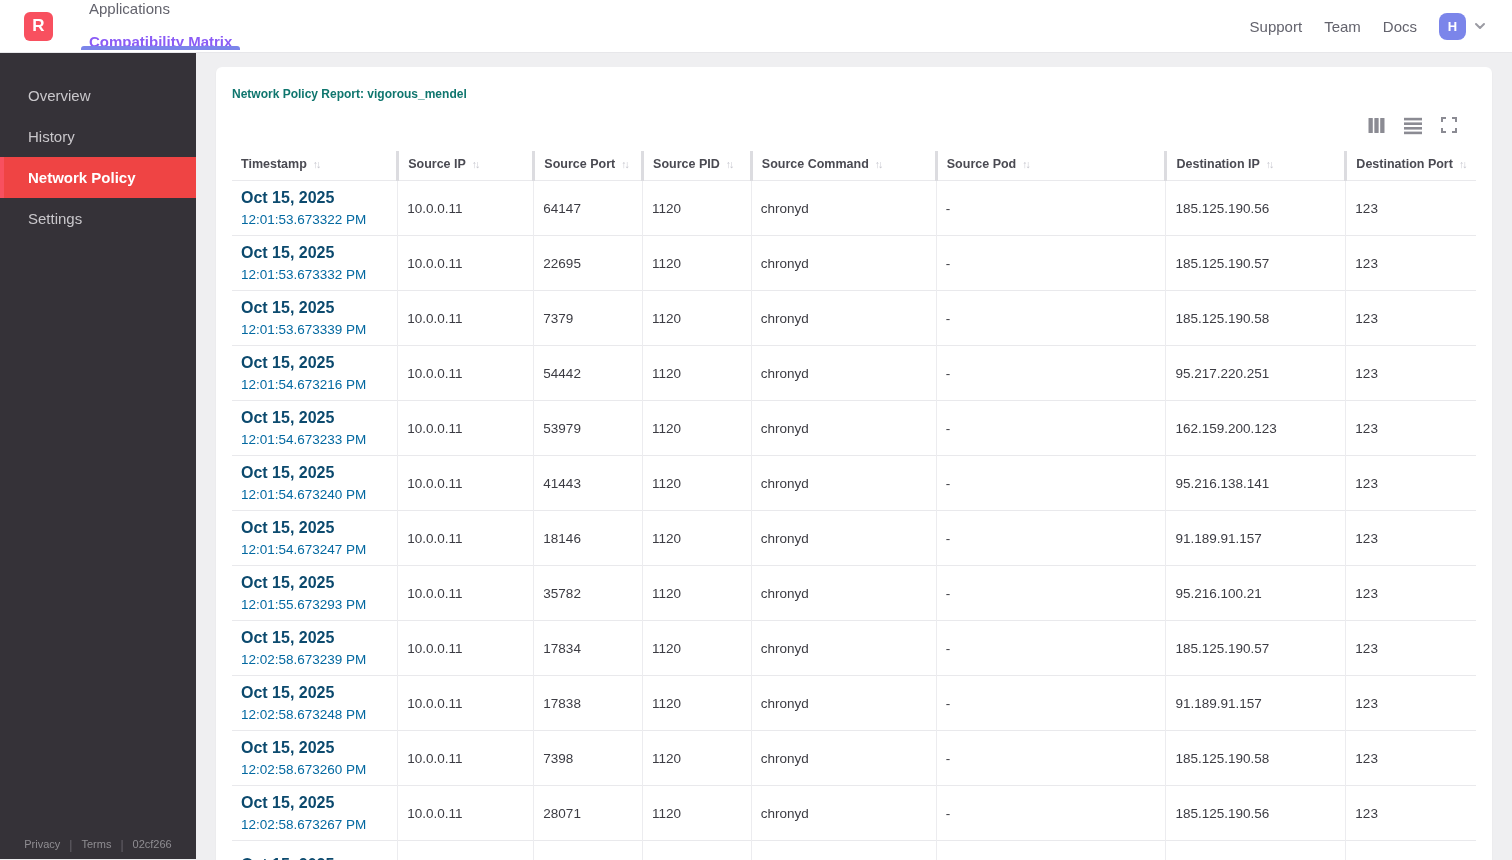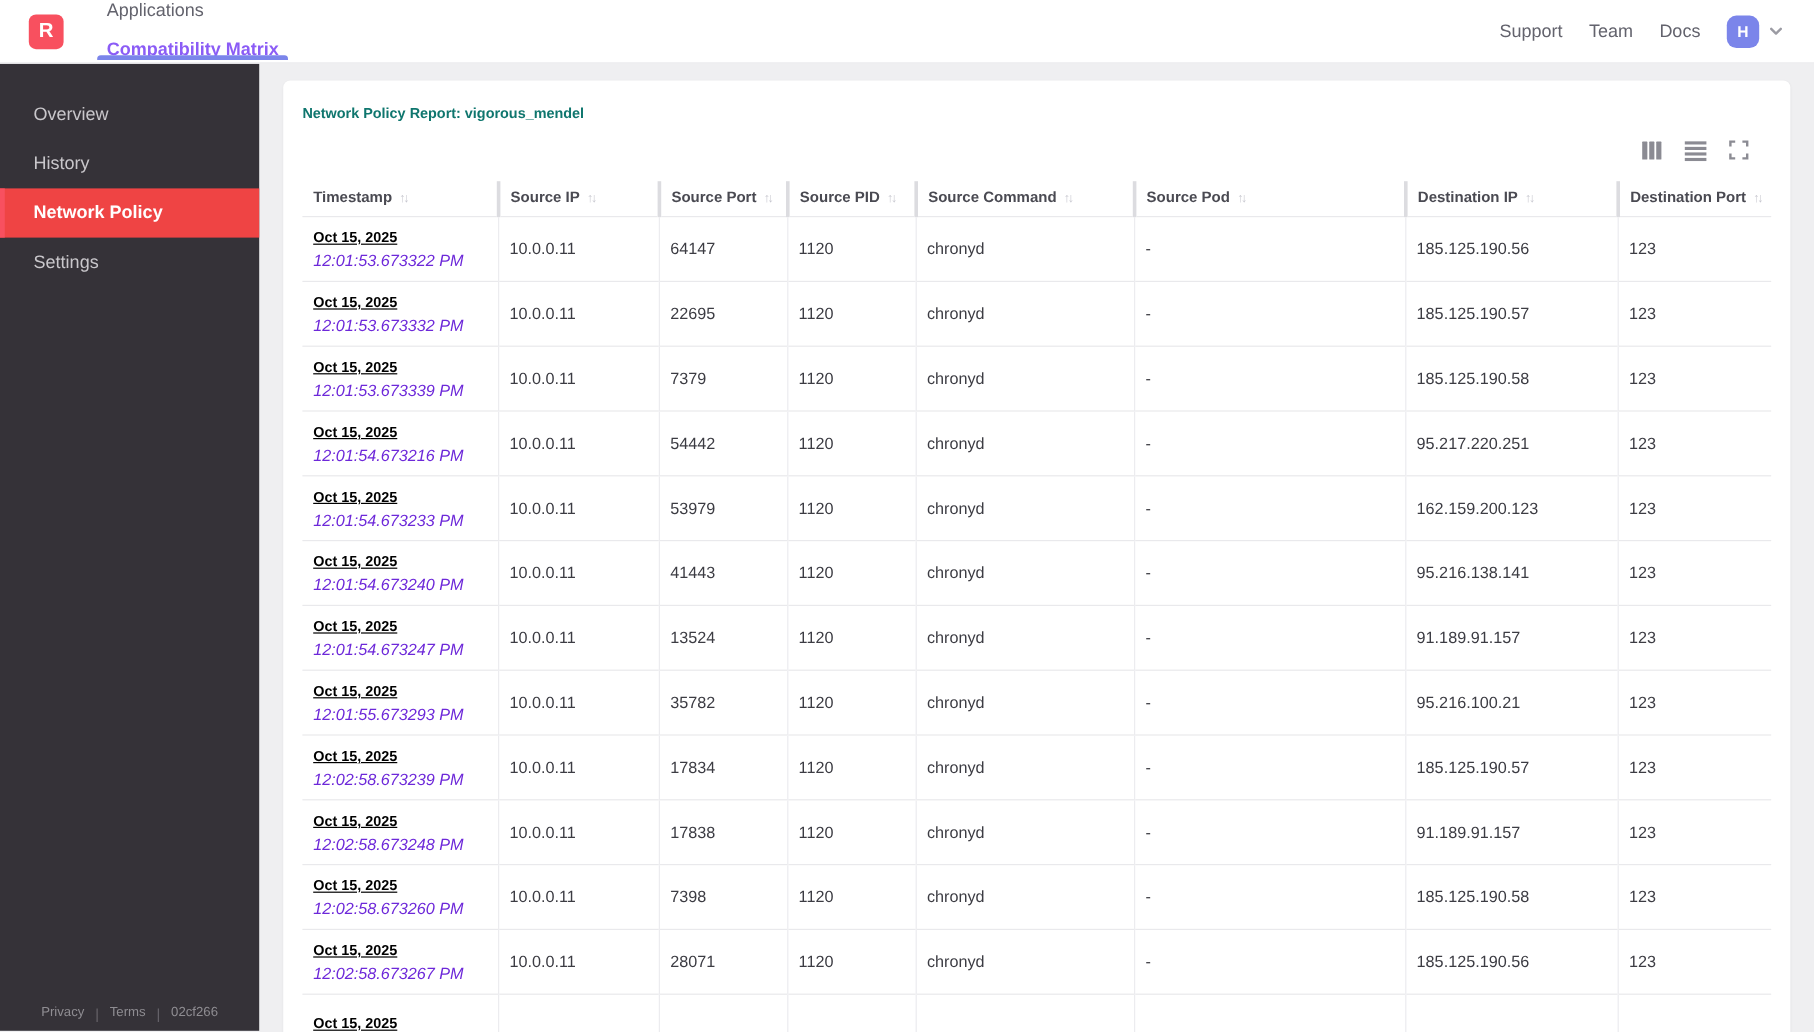--- a/index.html
+++ b/index.html
@@ -21,21 +21,21 @@
   .nav-right { margin-left:auto; display:flex; align-items:center; gap:22px; }
   .nav-link { font-size:15px; color:#63636d; cursor:pointer; }
   .avatar-group { display:flex; align-items:center; gap:6px; cursor:pointer; }
   .avatar { width:27px; height:27px; border-radius:8px; background:#7b85ea; color:#fff;
             font-size:13px; font-weight:700; display:flex; align-items:center; justify-content:center; }
 
   
   .layout { display:flex; height:806px; }
 
   
-  .sidebar { width:216px; background:#353238; padding-top:22px; position:relative; flex-shrink:0; }
+  .sidebar { width:196px; background:#353238; padding-top:22px; position:relative; flex-shrink:0; }
   .side-item { height:41px; display:flex; align-items:center; padding-left:28px;
                font-size:15px; color:#c9c7cb; cursor:pointer; }
   .side-item.active { background:#ef4444; color:#ffffff; font-weight:700;
                       border-left:4px solid #f8505f; padding-left:24px; }
   .side-footer { position:absolute; bottom:7px; left:0; width:100%; display:flex;
                  justify-content:center; align-items:flex-start; gap:9px;
                  font-size:11px; color:#8f8d92; }
   .side-footer .sep { color:#67646b; font-size:12px; }
   .side-footer .flink { cursor:pointer; }
 
@@ -52,22 +52,22 @@
   table { width:100%; border-collapse:collapse; table-layout:fixed; margin-top:16px; }
   thead th { text-align:left; font-size:12.5px; font-weight:700; color:#4a4a52;
              padding:6px 6px 9px 9px; white-space:nowrap; overflow:hidden;
              border-bottom:1px solid #e9e9ec; cursor:pointer; }
   thead th + th { border-left:3px solid #dcdce0; }
   thead .sort { color:#c7c7cf; font-size:10.5px; letter-spacing:-2px; margin-left:6px; font-weight:400; }
   tbody td { height:54px; font-size:13.5px; color:#3c3c43; padding:8px 6px 8px 9px;
              vertical-align:middle; white-space:nowrap; overflow:hidden; }
   tbody td + td { border-left:1px solid #ececef; }
   tbody tr + tr td { border-top:1px solid #e9e9ec; }
-  .ts-date { font-weight:700; font-size:12px; color:#000000; margin-bottom:5px;text-decoration:underline; }
-  .ts-time { font-size:13.5px; color:#6d28d9;font-style:italic; }
+  .ts-date { font-weight:700; font-size:16px; color:#0c4a6e; margin-bottom:5px; }
+  .ts-time { font-size:13.5px; color:#0369a1; }
 </style>
 </head>
 <body>
 
 <div class="navbar">
   <div class="logo">
     <span>R</span>
   </div>
   <div class="tabs">
       <div class="tab">Applications</div>
@@ -243,21 +243,21 @@
               <td>-</td>
               <td>95.216.138.141</td>
               <td>123</td>
             </tr>
             <tr>
               <td>
                 <div class="ts-date">Oct 15, 2025</div>
                 <div class="ts-time">12:01:54.673247 PM</div>
               </td>
               <td>10.0.0.11</td>
-              <td>13524</td>
+              <td>18146</td>
               <td>1120</td>
               <td>chronyd</td>
               <td>-</td>
               <td>91.189.91.157</td>
               <td>123</td>
             </tr>
             <tr>
               <td>
                 <div class="ts-date">Oct 15, 2025</div>
                 <div class="ts-time">12:01:55.673293 PM</div>

